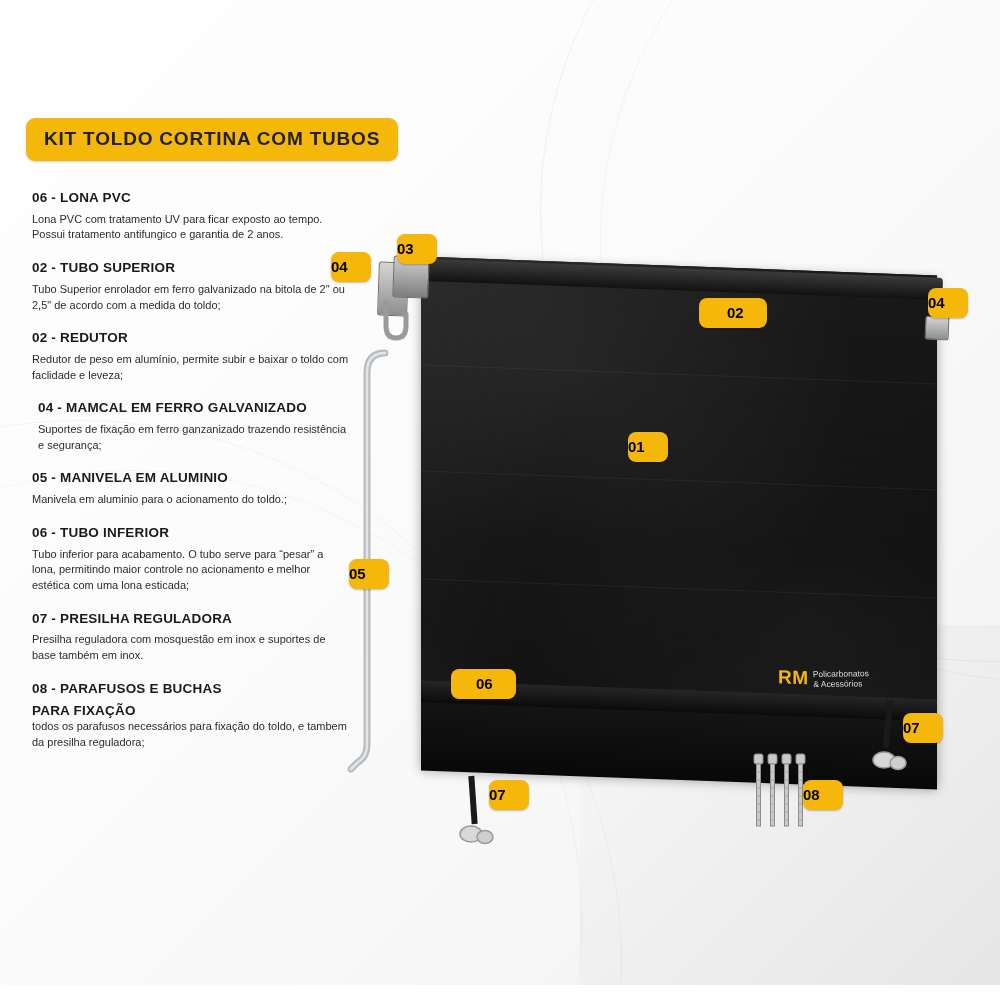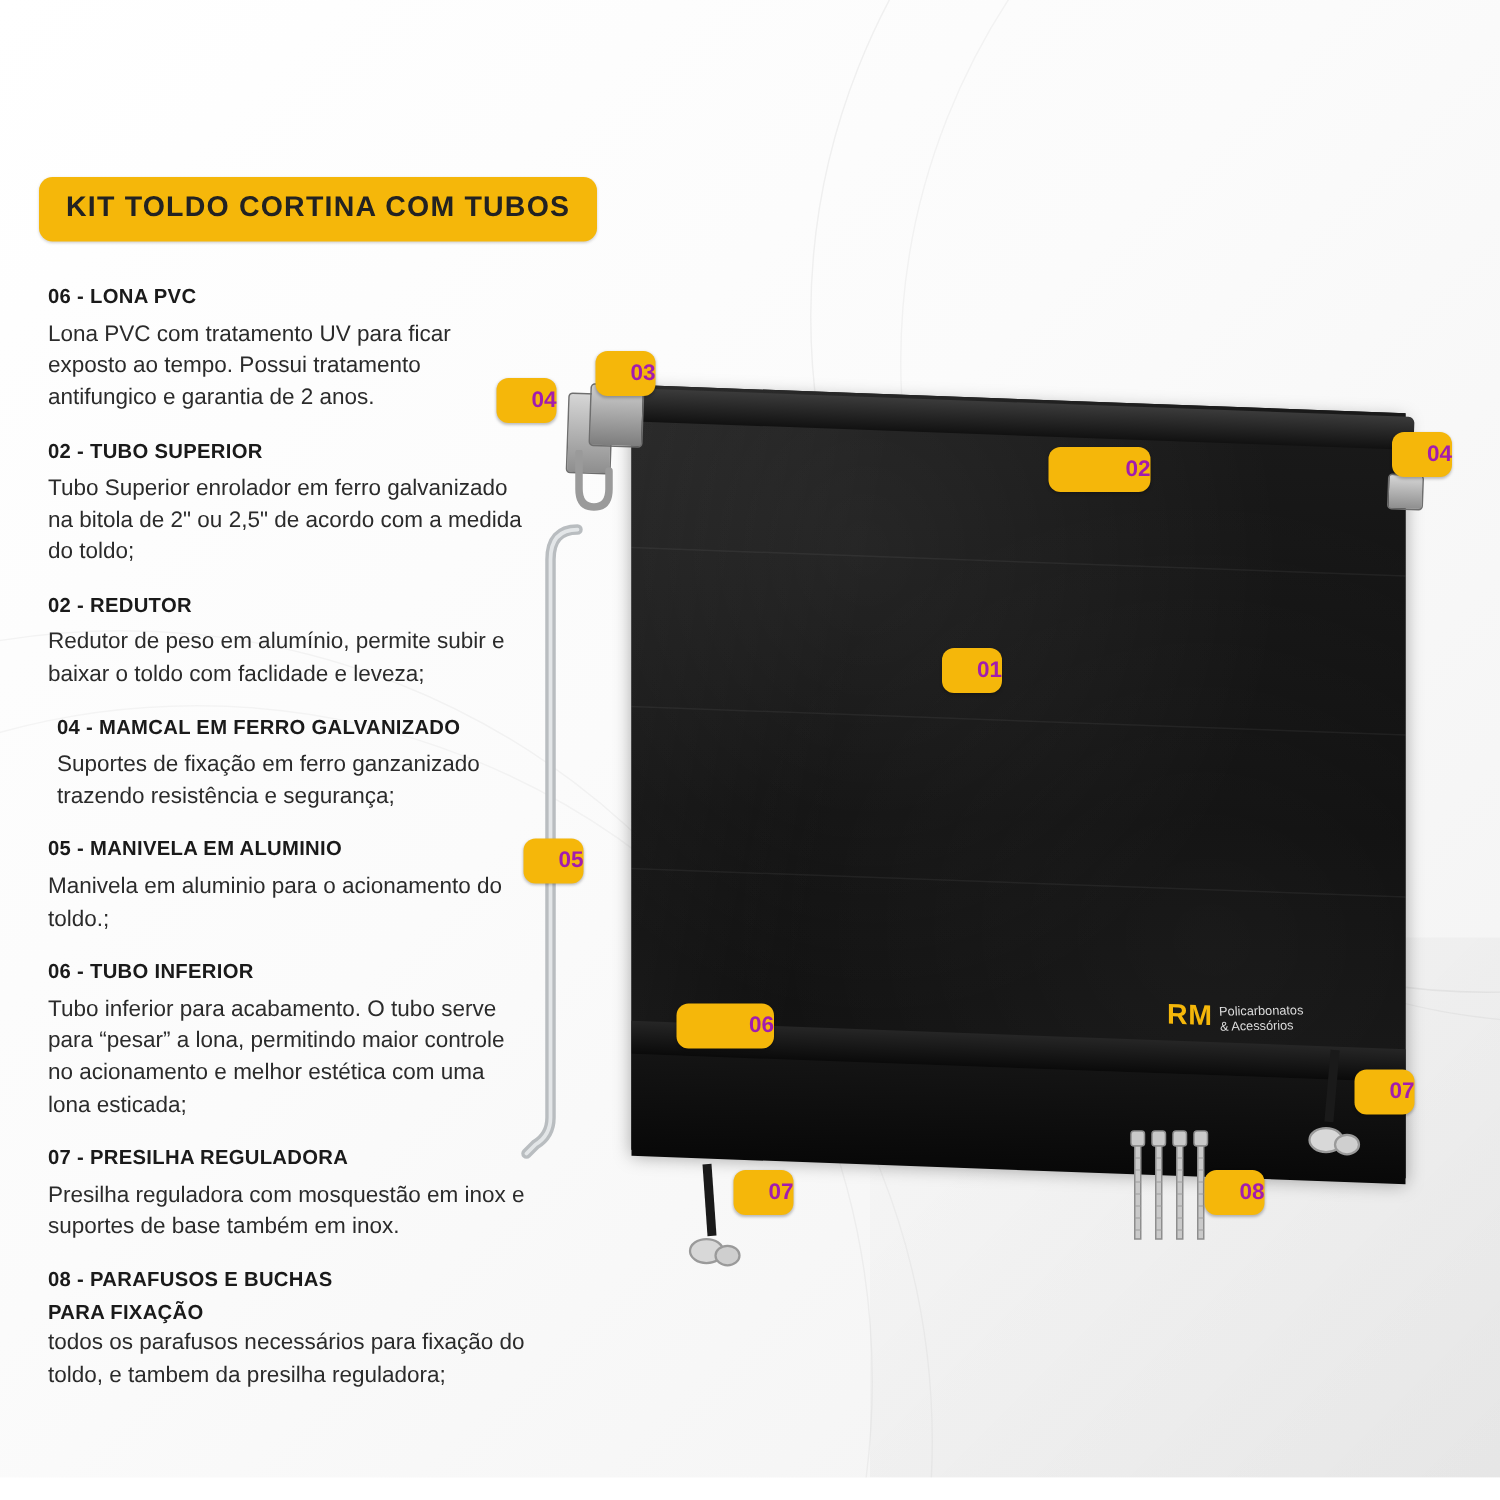--- a/index.html
+++ b/index.html
@@ -59,37 +59,37 @@
   .spec-block { margin-bottom: 17px; }
   .spec-head {
     font-size: 13.5px;
     font-weight: bold;
     color: #1a1a1a;
     letter-spacing: 0.2px;
     margin-bottom: 5px;
     line-height: 1.25;
   }
   .spec-body {
-    font-size: 15px;
+    font-size: 11px;
     color: #2b2b2b;
     line-height: 1.42;
   }
   .spec-block.indent { padding-left: 6px; }
 
   
   .num-badge {
     position: absolute;
     background: #f5b70a;
-    color: #a21caf;
+    color: #000000;
     font-size: 15px;
     font-weight: bold;
     width: 40px;
     height: 30px;
     line-height: 30px;
-    text-align: right;
+    text-align: left;
     border-radius: 8px;
     box-shadow: 0 1px 2px rgba(0,0,0,0.25);
     z-index: 40;
   }
 
   
   .awning-wrap { position: absolute; left: 0; top: 0; width: 1000px; height: 1000px; }
 
   .canvas-main {
     position: absolute;

